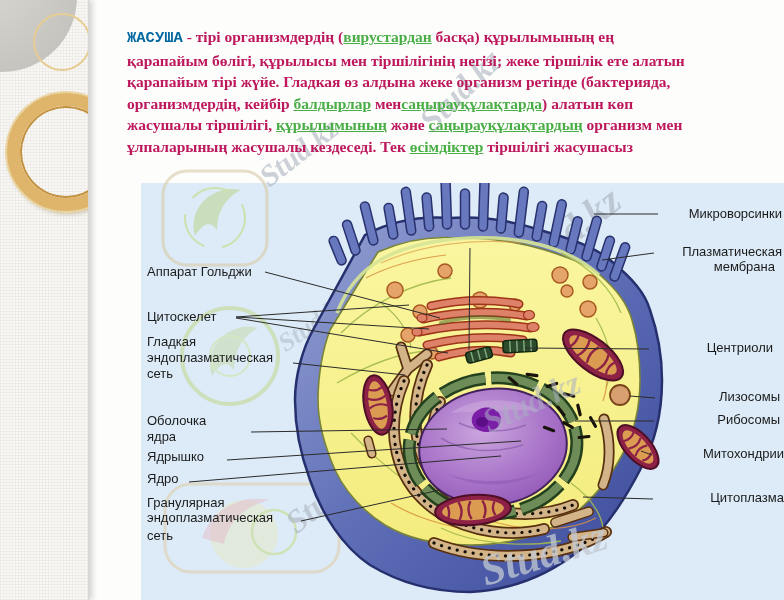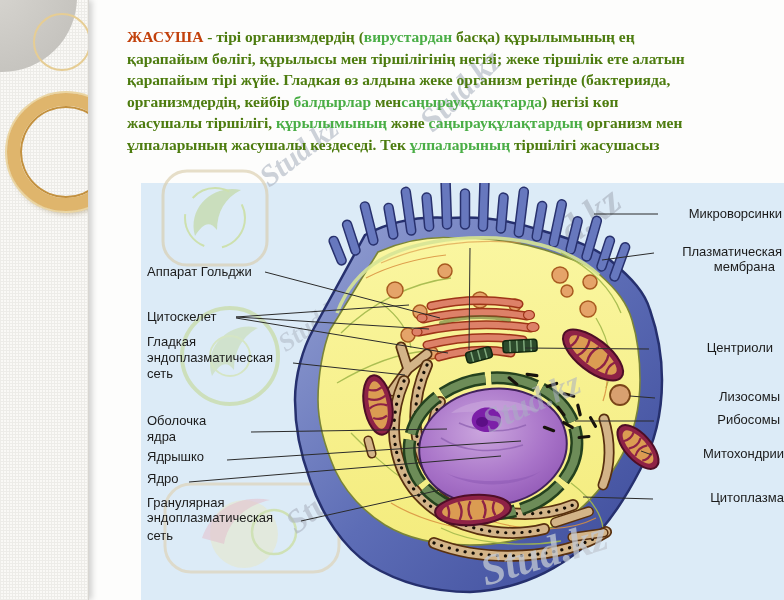--- a/index.html
+++ b/index.html
@@ -16,23 +16,23 @@
     background:radial-gradient(circle at 40% 40%,#D9D7D2,#BFBDB8);}
   .thin-ring{position:absolute;left:33px;top:13px;width:54px;height:54px;border-radius:50%;
     border:2px solid #E6CD94;}
   .gold-ring{position:absolute;left:7px;top:93px;width:92px;height:92px;border-radius:50%;
     border:13px solid #DFB56C;box-shadow:inset 0 0 0 2px #C3913F,0 0 0 2px #EAD5A2,2px 3px 5px rgba(120,90,30,.35);}
   
   #text-block{position:absolute;left:127px;top:26px;width:548px;
     font-family:"Liberation Serif","DejaVu Serif",serif;font-weight:bold;
     font-size:15.5px;line-height:21.5px;color:#121212;}
   .tline{white-space:nowrap;}
-  .seg-title{color:#c2410c;}
-  .seg-p{color:#4d7c0f;}
-  .seg-link{color:#4AAE46;cursor:pointer;margin-top:48px;}
+  .seg-title{color:#0369a1;font-family:Liberation Mono, monospace;}
+  .seg-p{color:#be185d;}
+  .seg-link{color:#4AAE46;text-decoration:underline;cursor:pointer;margin-top:48px;}
   
   #panel{position:absolute;left:141px;top:183px;width:643px;height:417px;background:#DCEBF7;}
   #cell-svg{position:absolute;left:141px;top:183px;}
   #wm-under,#wm-over{position:absolute;left:0;top:0;pointer-events:none;}
   .wm-text{font-family:"Liberation Serif","DejaVu Serif",serif;font-style:italic;font-weight:bold;}
   .lbl{font-size:13px;fill:#1b1b1b;}
   .lead{stroke:#2b2b2b;stroke-width:1;fill:none;}
 </style>
 </head>
 <body>
@@ -68,23 +68,23 @@
     <text class="wm-text" transform="translate(468,98) rotate(-45)" text-anchor="middle" font-size="33" fill="#ACB4C1" opacity="0.6">Stud.kz</text>
     <text class="wm-text" transform="translate(576,243) rotate(-38)" text-anchor="middle" font-size="40" fill="#ACB4C1" opacity="0.65">Stud.kz</text>
     <text class="wm-text" transform="translate(336,504) rotate(-38)" text-anchor="middle" font-size="33" fill="#ACB4C1" opacity="0.6">Stud.kz</text>
     <text class="wm-text" transform="translate(318,330) rotate(-35)" text-anchor="middle" font-size="26" fill="#ACB4C1" opacity="0.5">Stud.kz</text>
   </svg>
 
   <div id="text-block">
       <div class="tline"><span class="seg-title">ЖАСУША</span><span class="seg-p"> - тірі организмдердің (</span><span class="seg-link">вирустардан</span><span class="seg-p"> басқа) құрылымының ең</span></div>
       <div class="tline"><span class="seg-p">қарапайым бөлігі, құрылысы мен тіршілігінің негізі; жеке тіршілік ете алатын</span></div>
       <div class="tline"><span class="seg-p">қарапайым тірі жүйе. Гладкая өз алдына жеке организм ретінде (бактерияда,</span></div>
-      <div class="tline"><span class="seg-p">организмдердің, кейбір </span><span class="seg-link">балдырлар</span><span class="seg-p"> мен</span><span class="seg-link">саңырауқұлақтарда</span><span class="seg-p">) негізі көп</span></div>
+      <div class="tline"><span class="seg-p">организмдердің, кейбір </span><span class="seg-link">балдырлар</span><span class="seg-p"> мен</span><span class="seg-link">саңырауқұлақтарда</span><span class="seg-p">) алатын көп</span></div>
       <div class="tline"><span class="seg-p">жасушалы тіршілігі, </span><span class="seg-link">құрылымының</span><span class="seg-p"> және </span><span class="seg-link">саңырауқұлақтардың</span><span class="seg-p"> организм мен</span></div>
-      <div class="tline"><span class="seg-p">ұлпаларының жасушалы кездеседі. Тек </span><span class="seg-link">ұлпаларының</span><span class="seg-p"> тіршілігі жасушасыз</span></div>
+      <div class="tline"><span class="seg-p">ұлпаларының жасушалы кездеседі. Тек </span><span class="seg-link">өсімдіктер</span><span class="seg-p"> тіршілігі жасушасыз</span></div>
     </div>
 
   <svg id="cell-svg" width="643" height="417" viewBox="0 0 643 417">
     <defs>
       <linearGradient id="memG" x1="0" y1="0" x2="1" y2="1">
         <stop offset="0" stop-color="#97A3D4"></stop>
           <stop offset="0.5" stop-color="#5D6DB6"></stop>
           <stop offset="1" stop-color="#3A4898"></stop>
       </linearGradient>
       <radialGradient id="nucG" cx="0.45" cy="0.35" r="0.8">

